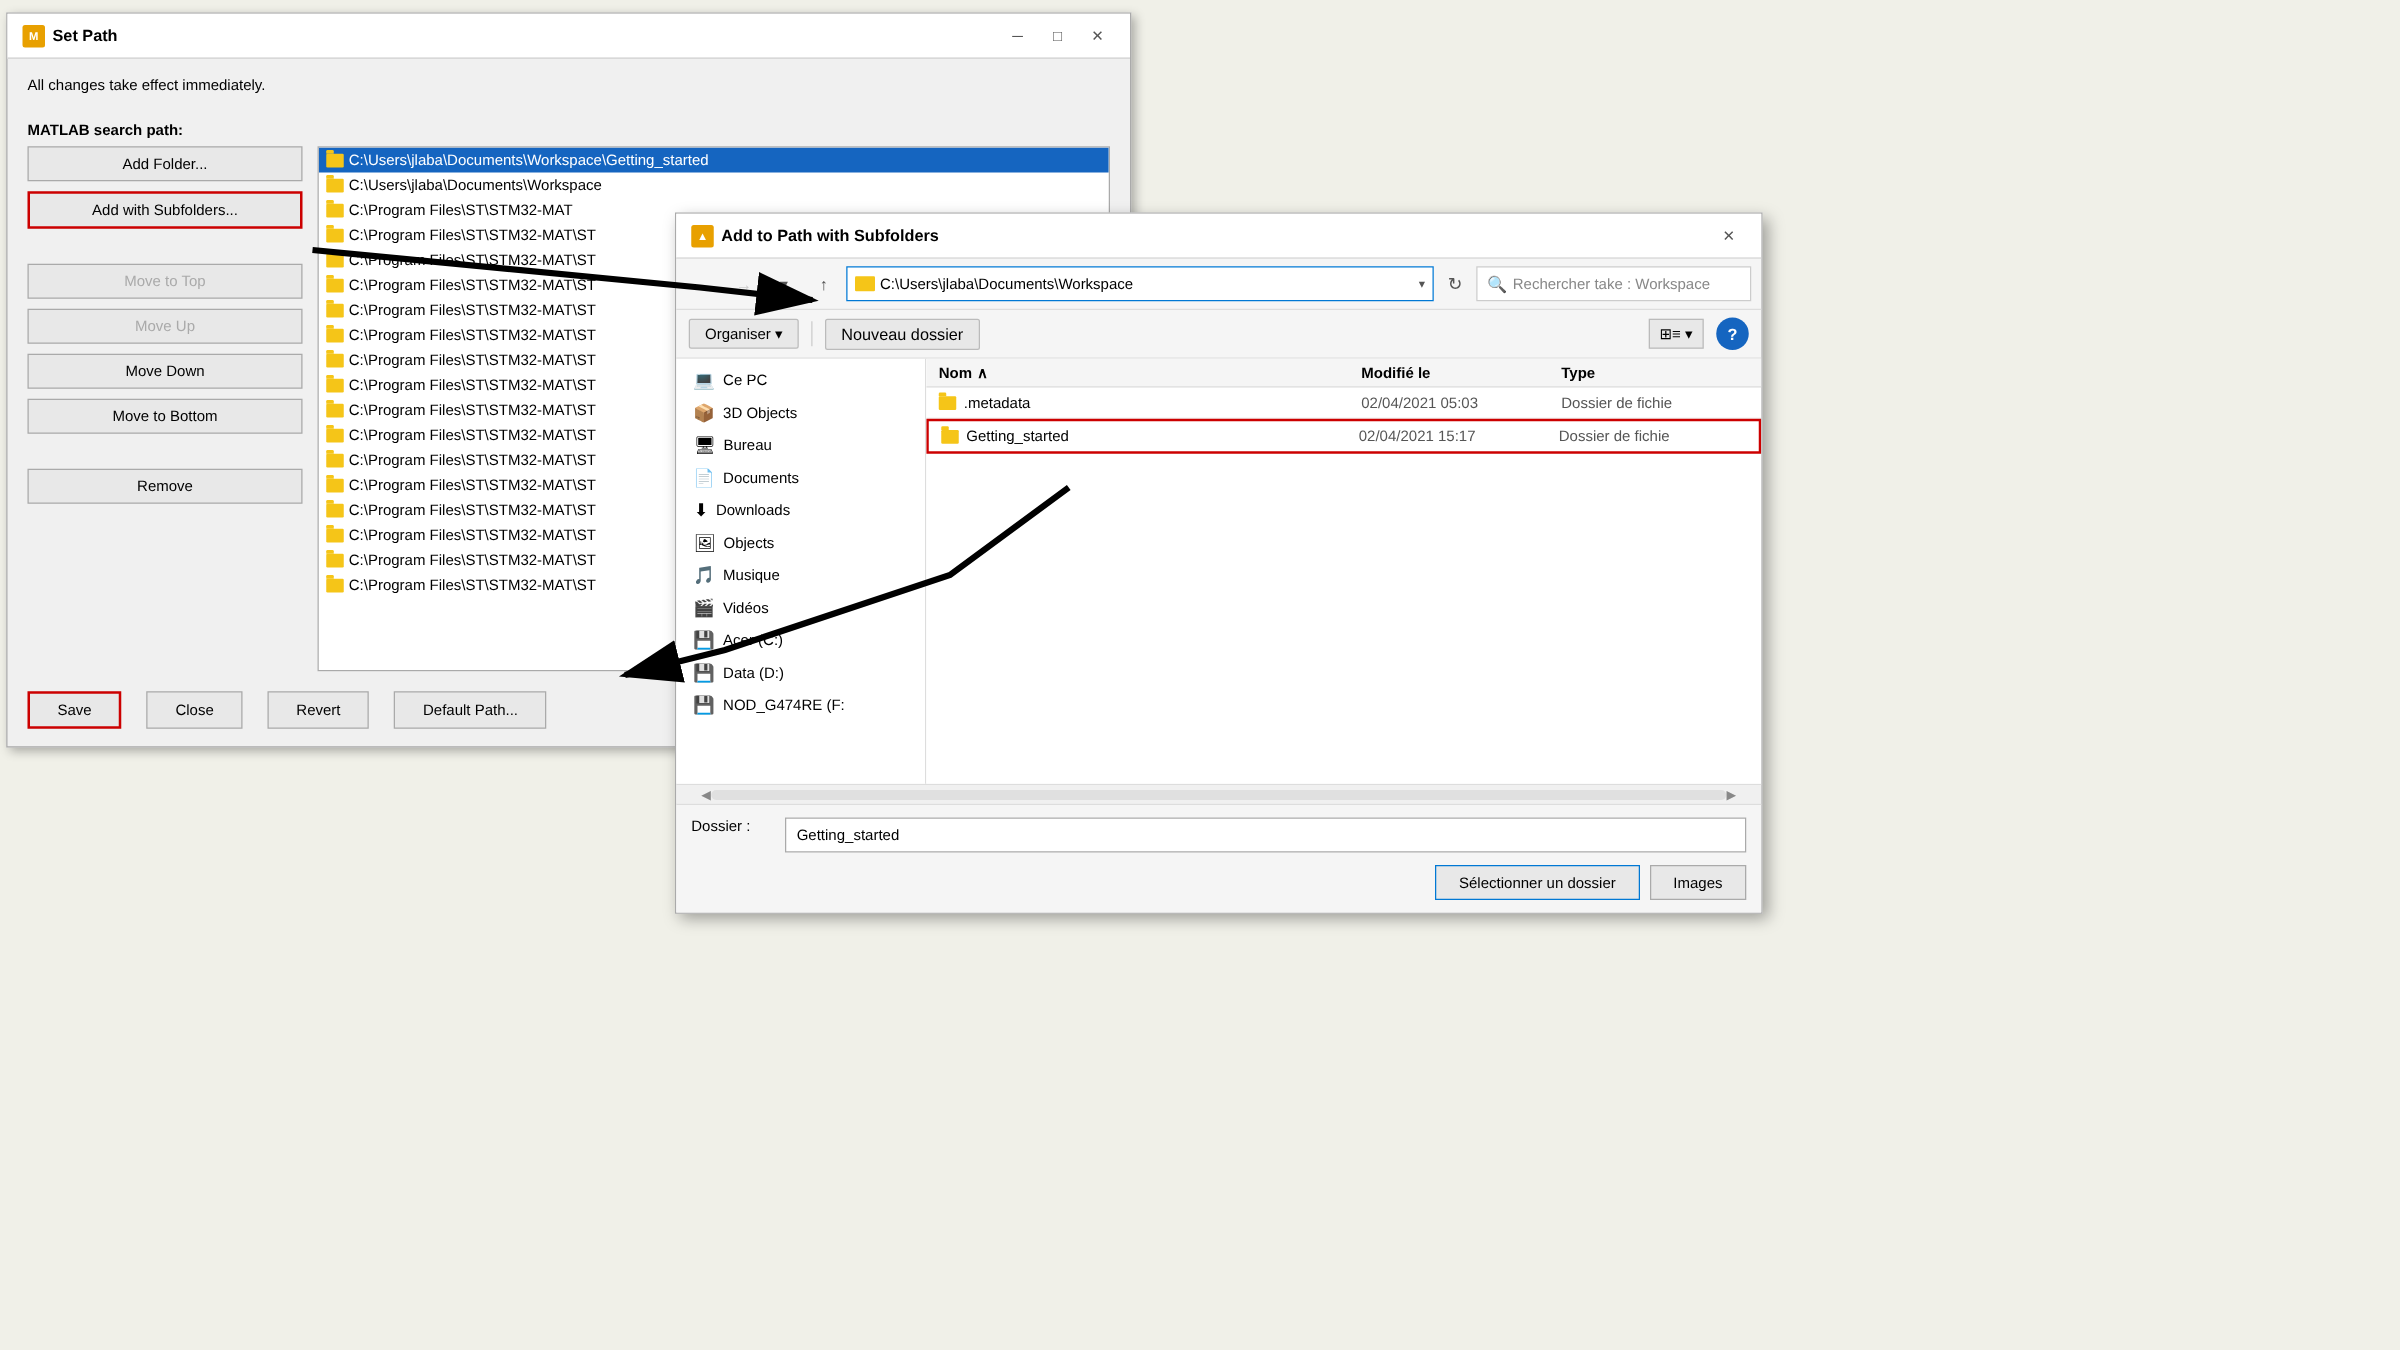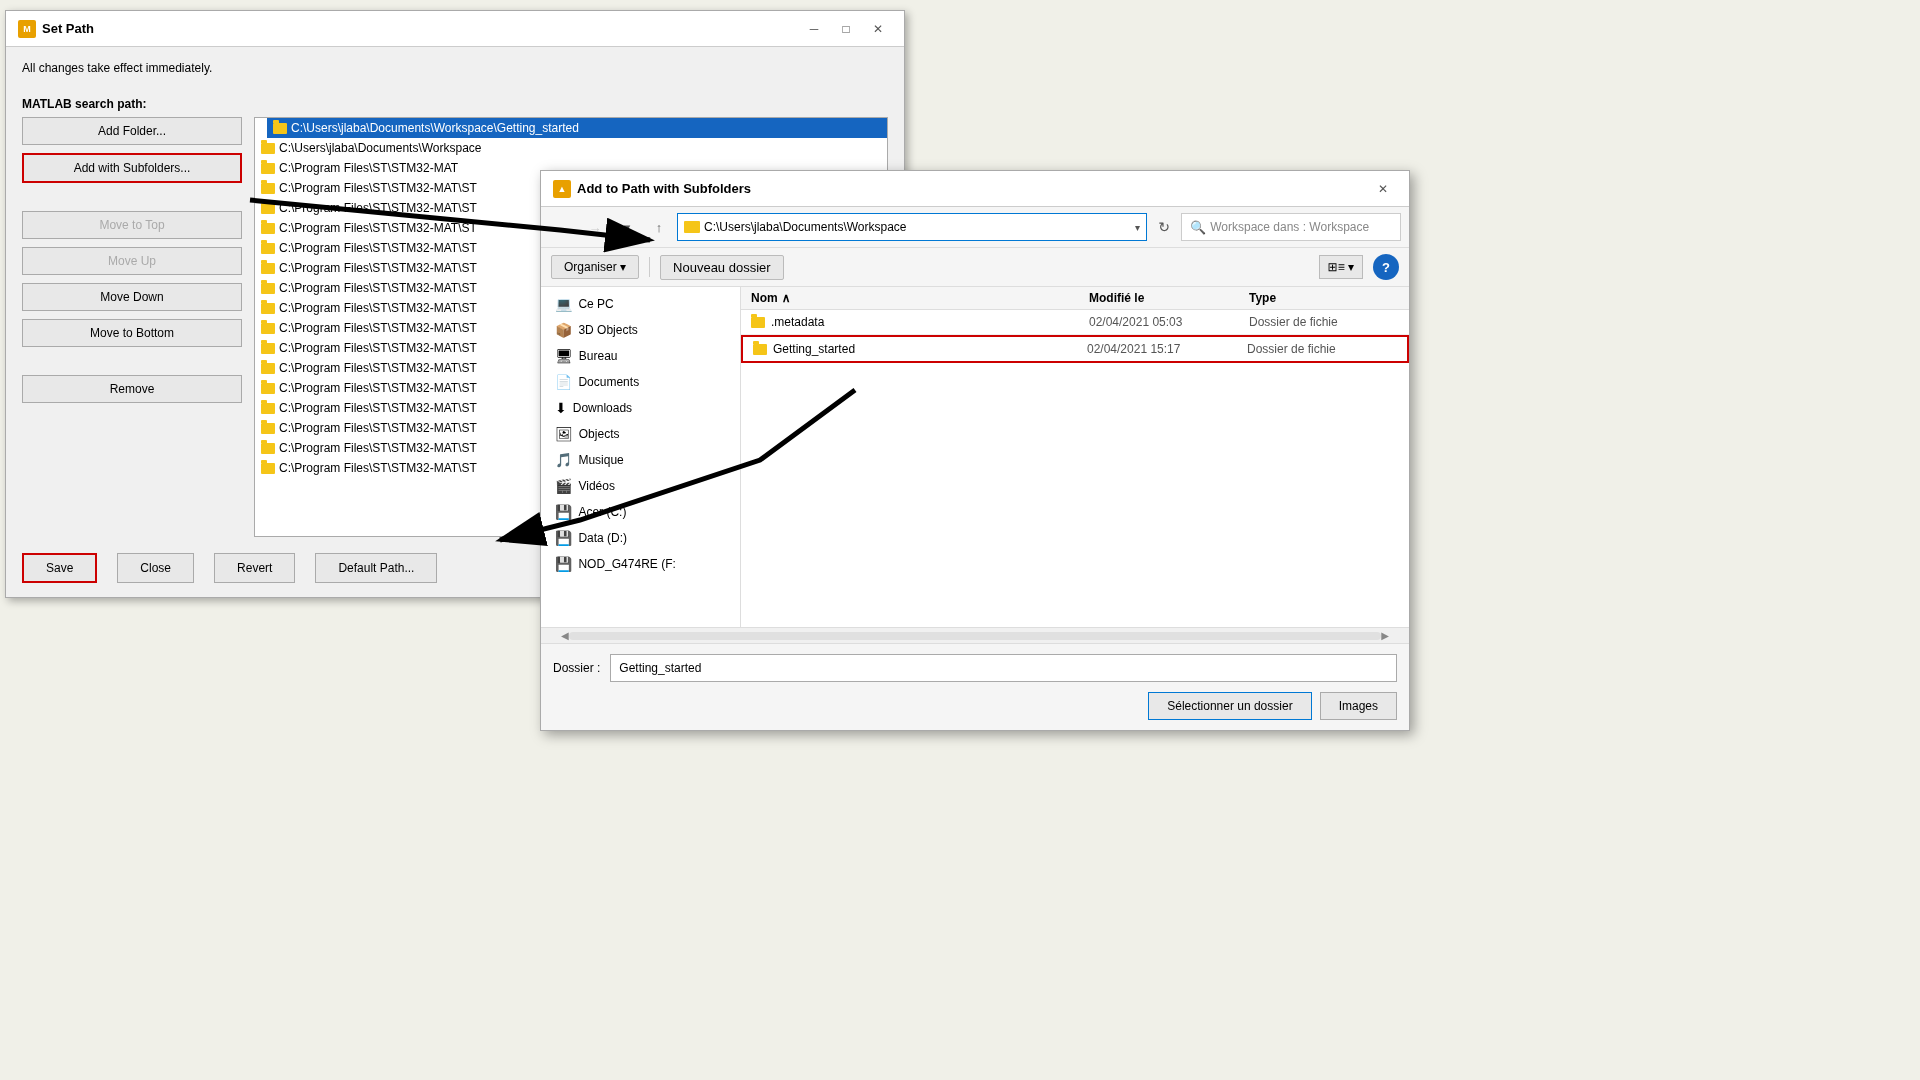--- a/index.html
+++ b/index.html
@@ -135,21 +135,20 @@
       align-items: center;
       gap: 4px;
       white-space: nowrap;
       font-size: 12px;
       cursor: pointer;
       border-bottom: none;
     }
     .path-item.selected {
       background: #1565c0;
       color: white;
-      margin-left: 12px;
     }
     .folder-icon-small {
       width: 14px;
       height: 11px;
       background: #f5c518;
       border-radius: 1px;
       flex-shrink: 0;
       position: relative;
     }
     .folder-icon-small::before {
@@ -418,22 +417,22 @@
     .scroll-next { font-size: 10px; color: #888; cursor: pointer; }
 
     
     .dialog-footer {
       padding: 10px 12px;
       border-top: 1px solid #ddd;
       background: #f5f5f5;
     }
     .dossier-row {
       display: flex;
-      align-items: center;
-      gap: 10px;
+      align-items: flex-start;
+      gap: 28px;
       margin-bottom: 10px;
     }
     .dossier-label { font-size: 12px; }
     .dossier-input {
       flex: 1;
       border: 1px solid #aaa;
       padding: 4px 8px;
       font-size: 12px;
       background: white;
       height: 28px;
@@ -598,21 +597,21 @@
       <button class="addr-btn">▾</button>
       <button class="addr-btn">↑</button>
       <div class="address-input-wrap">
         <div class="addr-folder-icon"></div>
         <span class="address-text">C:\Users\jlaba\Documents\Workspace</span>
         <span class="addr-dropdown">▾</span>
       </div>
       <button class="addr-refresh">↻</button>
       <div class="search-box">
         <span class="search-icon-small">🔍</span>
-        <span class="search-input-text">Workspace dans : Workspace</span>
+        <span class="search-input-text">Rechercher take : Workspace</span>
       </div>
     </div>
 
     <div class="dialog-toolbar">
       <button class="toolbar-btn">Organiser ▾</button>
       <div class="toolbar-sep"></div>
       <button class="new-folder-btn">Nouveau dossier</button>
       <div style="flex:1"></div>
       <button class="view-btn">⊞≡ ▾</button>
       <button class="help-btn">?</button>

